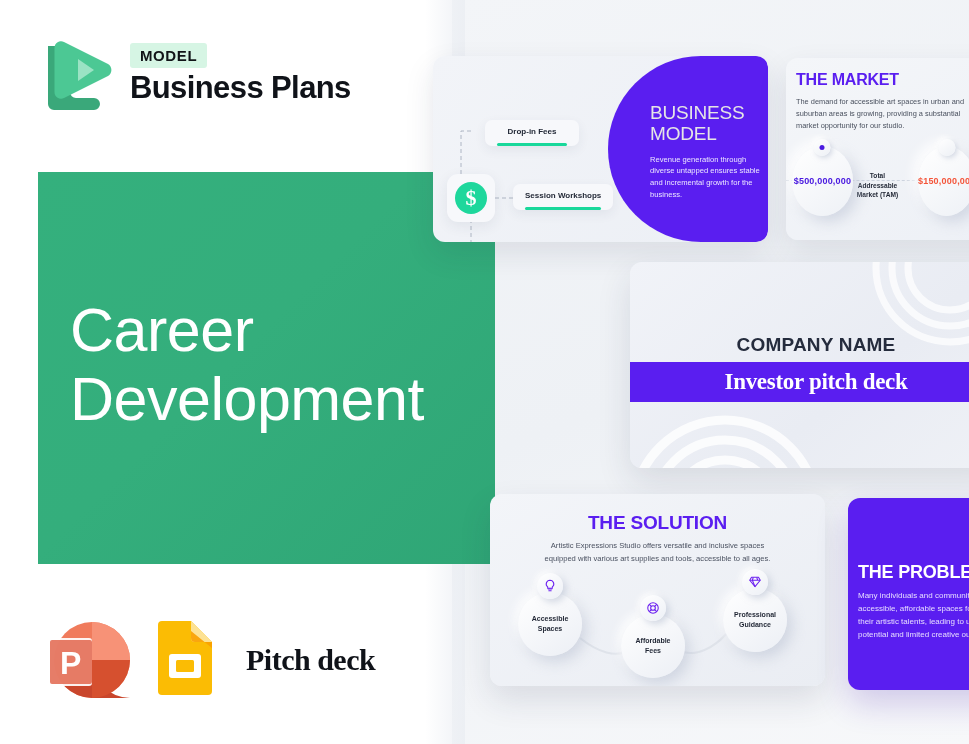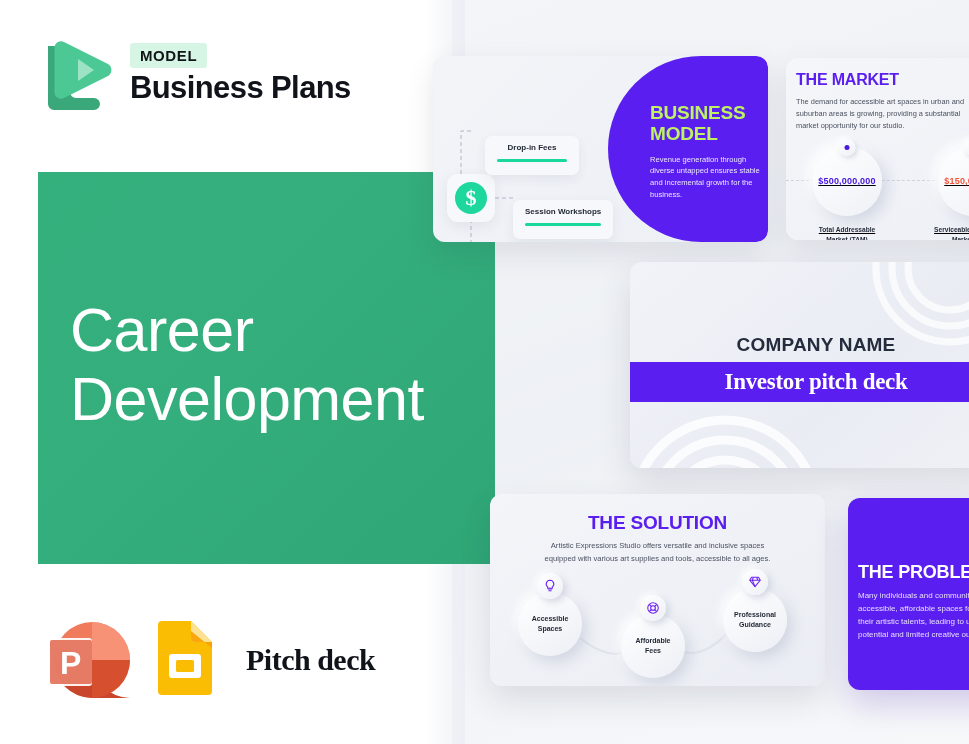--- a/index.html
+++ b/index.html
@@ -61,28 +61,27 @@
     left: 433px; top: 56px; width: 335px; height: 186px;
     background: linear-gradient(135deg,#f2f4f8 0%,#eceff5 100%);
     box-shadow: 0 12px 30px rgba(30,40,70,.10);
   }
   .bm-purple {
     position: absolute; right: 0; top: 0; width: 160px; height: 186px;
     background: #5a1ef0;
     border-radius: 105px 12px 12px 105px;
   }
   .bm-purple-inner { position: absolute; left: 42px; top: 46px; width: 112px; }
-  .bm-title { color:#bef264; font-size: 19px; font-weight: 700; line-height: 1.12; letter-spacing: -0.2px; white-space: pre-line; }
+  .bm-title { color:#e5e5e5; font-size: 19px; font-weight: 400; line-height: 1.12; letter-spacing: -0.2px; white-space: pre-line; }
   .bm-sub { color:#ece6ff; font-size: 7.6px; line-height: 1.55; margin-top: 9px; }
 
   .bm-pill {
     position: absolute; background: #f7f8fb; border-radius: 7px;
     box-shadow: 0 4px 12px rgba(40,50,80,.07);
-    padding: 7px 12px 13px 12px;
-    margin-top: 16px;
+    padding: 7px 12px 0 12px;
   }
   .bm-pill span { font-size: 8px; font-weight: 700; color:#1f2533; display:block; text-align:center; white-space: nowrap;}
   .bm-pill i {
     display:block; height: 2.6px; border-radius: 2px; margin-top: 7px;
     background: #19d89b;
   }
   .bm-p1 { left: 52px; top: 64px; width: 94px; }
   .bm-p2 { left: 80px; top: 128px; width: 100px; }
 
   .bm-dollar-box {
@@ -100,21 +99,21 @@
 
   
   .s-mk {
     left: 786px; top: 58px; width: 300px; height: 182px;
     background: linear-gradient(150deg,#f4f6f9 0%,#eceff5 100%);
     box-shadow: 0 12px 30px rgba(30,40,70,.10);
   }
   .mk-title { position:absolute; left: 10px; top: 13px; color:#5a1ef0; font-size: 16px; font-weight: 800; letter-spacing:-0.2px; }
   .mk-body { position:absolute; left: 10px; top: 38px; width: 180px; color:#49505e; font-size: 7.4px; line-height: 1.65; }
   .mk-circles { position:absolute; left: 6px; top: 88px; display:flex; gap: 16px; }
-  .mk-col { width: 110px; display:flex; flex-direction: column; align-items:center;text-decoration:underline; }
+  .mk-col { width: 110px; display:flex; flex-direction: row; align-items:center; }
   .mk-circle {
     width: 70px; height: 70px; border-radius: 50%;
     background: linear-gradient(145deg,#ffffff 0%,#eef1f6 100%);
     box-shadow: 6px 6px 14px rgba(175,185,205,.45), -5px -5px 12px rgba(255,255,255,.95);
     position: relative; display:flex; align-items:center; justify-content:center;
   }
   .mk-dot-holder {
     position:absolute; top:-7px; left:50%; transform:translateX(-50%);
     width: 17px; height: 17px; border-radius:50%;
     background: linear-gradient(145deg,#ffffff,#edf0f5);

